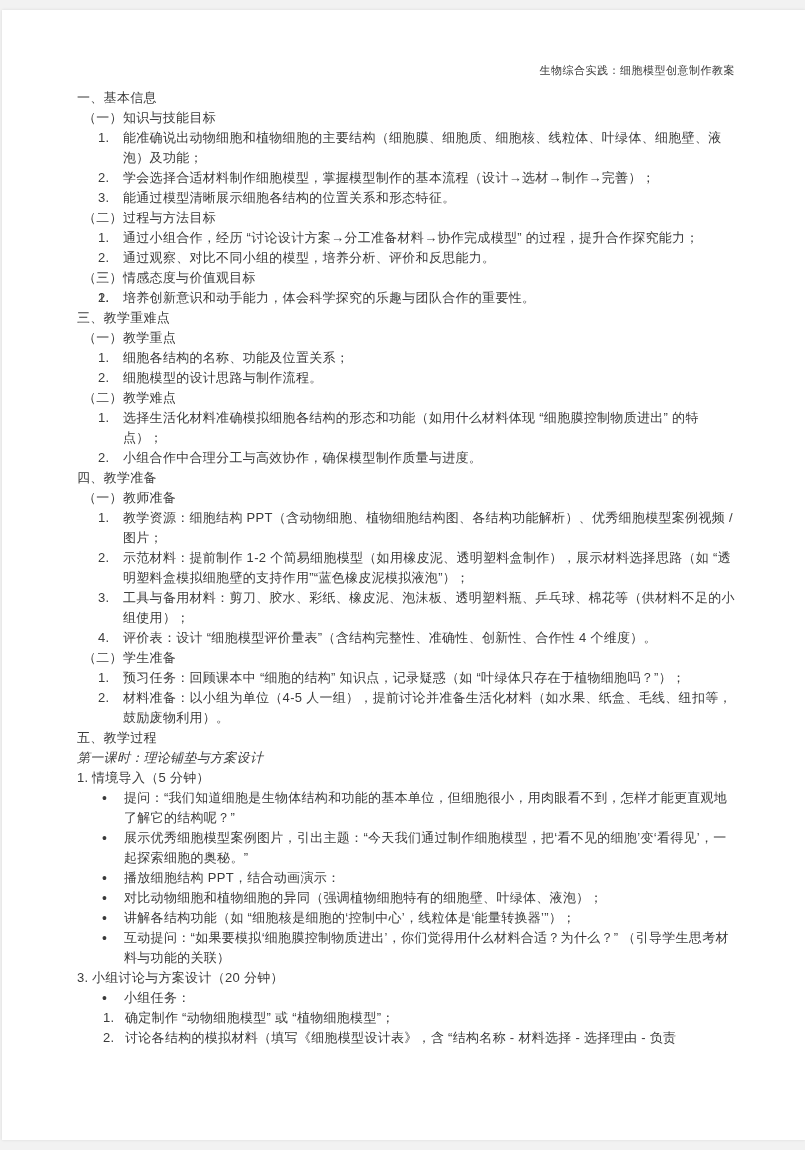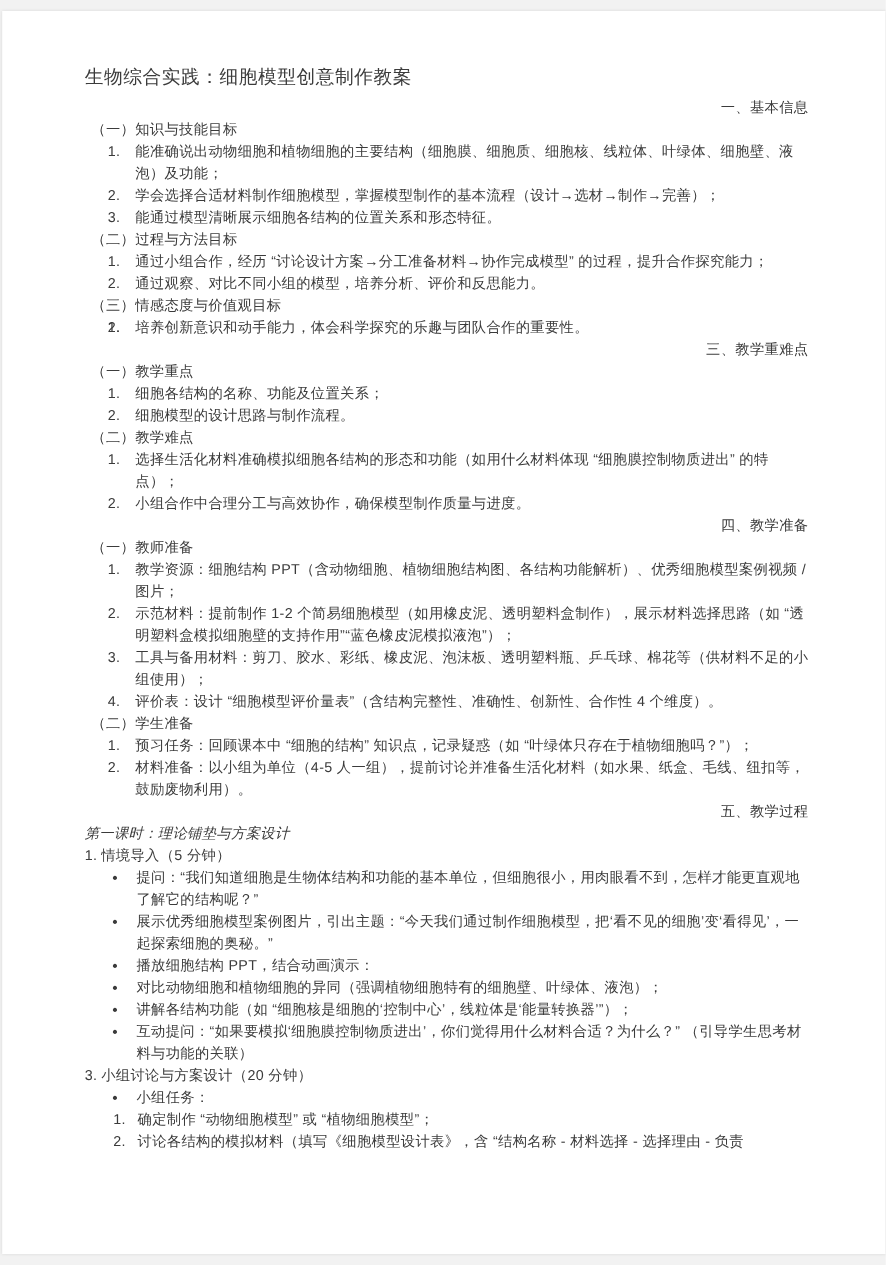--- a/index.html
+++ b/index.html
@@ -20,37 +20,37 @@
     left: 2px; top: 10px;
     width: 803px; height: 1130px;
     background: var(--paper-bg);
     box-shadow: 0 0 3px rgba(0,0,0,0.10);
     overflow: hidden;
   }
   .content {
     padding: 48px 70px 0 75px;
   }
   .doc-title {
-    font-size: 17px;
+    font-size: 11px;
     font-weight: 500;
     color: var(--text-color);
-    text-align: left;
+    text-align: right;
     line-height: 24px;
     margin: 0 0 6px 0;
     letter-spacing: 0.5px;
   }
   .line {
     position: relative;
     font-size: 13px;
     line-height: 20px;
     color: var(--text-color);
     letter-spacing: 0.3px;
   }
   .line .marker { color: var(--text-color); }
-  .h1    { padding-left: 0; text-align: right; }
+  .h1    { padding-left: 0; }
   .h2    { padding-left: 6px; }
   .plain { padding-left: 0; font-style: italic; }
   .pnum  { padding-left: 0; }
   .pnum .marker { display: inline-block; min-width: 15px; }
   .num   { padding-left: 46px; }
   .num .marker  { position: absolute; left: 21px; top: 0; }
   .num2  { padding-left: 48px; }
   .num2 .marker { position: absolute; left: 26px; top: 0; }
   .bullet { padding-left: 47px; }
   .bullet .marker {

